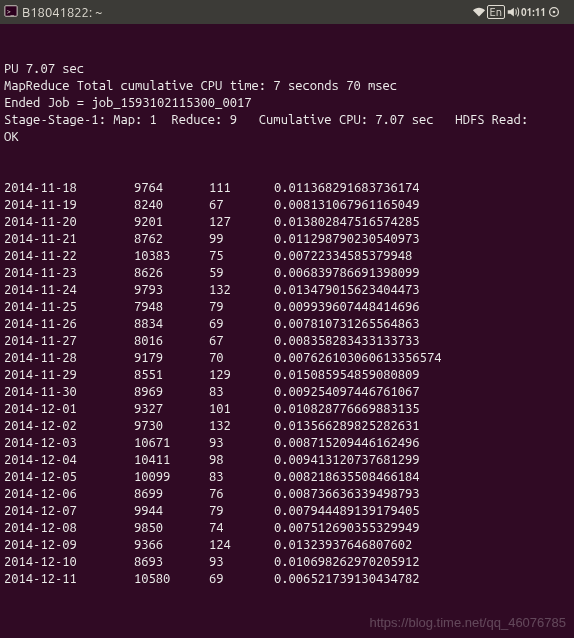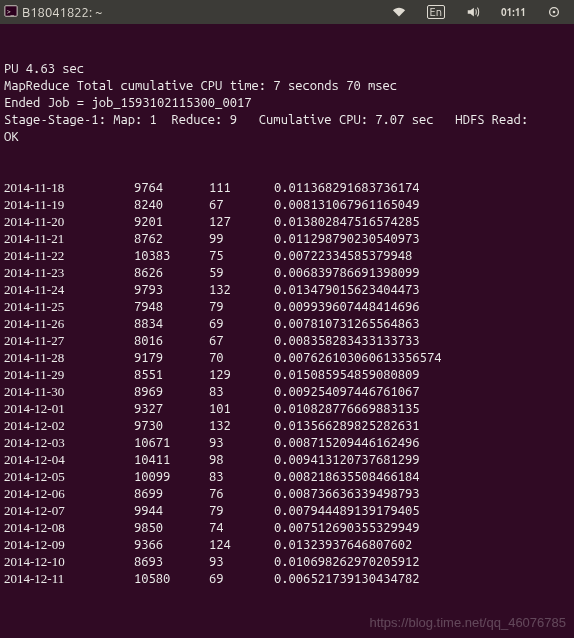--- a/index.html
+++ b/index.html
@@ -25,21 +25,21 @@
   }
   .menubar .title {
     display: flex;
     align-items: center;
     gap: 4px;
   }
   .tray {
     margin-left: auto;
     display: flex;
     align-items: center;
-    gap: 20px;
+    gap: 0;
     padding-right: 8px;
   }
   .tray .icon {
     display: inline-flex;
     align-items: center;
     justify-content: center;
     width: 16px;
     height: 16px;
     color: #dfdbd2;
   }
@@ -54,21 +54,21 @@
     font-size: 10px;
     font-weight: bold;
   }
   .terminal {
     padding: 2px 4px 4px 4px;
     white-space: pre;
     line-height: 17px;
     letter-spacing: 0px;
   }
   .row { display: flex; }
-  .c1 { width: 130px; font-family: Liberation Serif, serif; }
+  .c1 { width: 130px; }
   .c2 { width: 75px; }
   .c3 { width: 65px; }
   .c4 { flex: 1; }
   .watermark {
     position: absolute;
     right: 8px;
     bottom: 8px;
     color: rgba(230,230,230,0.28);
     font-family: sans-serif;
     font-size: 13px;
@@ -105,19 +105,19 @@
     <span class="icon">
       <svg width="14" height="14" viewBox="0 0 16 16">
           <circle cx="8" cy="8" r="5" fill="none" stroke="#dfdbd2" stroke-width="1.5"></circle>
           <circle cx="8" cy="8" r="1.5" fill="#dfdbd2"></circle>
         </svg>
     </span>
   </div>
 </div>
 
 <div class="terminal">
-  <div id="hdr"><div>PU 4.63 sec</div><div>MapReduce Total cumulative CPU time: 7 seconds 70 msec</div><div>Ended Job = job_1593102115300_0017</div><div>Stage-Stage-1: Map: 1  Reduce: 9   Cumulative CPU: 7.07 sec   HDFS Read:</div><div>OK</div></div>
+  <div id="hdr"><div>PU 7.07 sec</div><div>MapReduce Total cumulative CPU time: 7 seconds 70 msec</div><div>Ended Job = job_1593102115300_0017</div><div>Stage-Stage-1: Map: 1  Reduce: 9   Cumulative CPU: 7.07 sec   HDFS Read:</div><div>OK</div></div>
   <div id="rows"><div class="row"><span class="c1">2014-11-18</span><span class="c2">9764</span><span class="c3">111</span><span class="c4">0.011368291683736174</span></div><div class="row"><span class="c1">2014-11-19</span><span class="c2">8240</span><span class="c3">67</span><span class="c4">0.008131067961165049</span></div><div class="row"><span class="c1">2014-11-20</span><span class="c2">9201</span><span class="c3">127</span><span class="c4">0.013802847516574285</span></div><div class="row"><span class="c1">2014-11-21</span><span class="c2">8762</span><span class="c3">99</span><span class="c4">0.011298790230540973</span></div><div class="row"><span class="c1">2014-11-22</span><span class="c2">10383</span><span class="c3">75</span><span class="c4">0.00722334585379948</span></div><div class="row"><span class="c1">2014-11-23</span><span class="c2">8626</span><span class="c3">59</span><span class="c4">0.006839786691398099</span></div><div class="row"><span class="c1">2014-11-24</span><span class="c2">9793</span><span class="c3">132</span><span class="c4">0.013479015623404473</span></div><div class="row"><span class="c1">2014-11-25</span><span class="c2">7948</span><span class="c3">79</span><span class="c4">0.009939607448414696</span></div><div class="row"><span class="c1">2014-11-26</span><span class="c2">8834</span><span class="c3">69</span><span class="c4">0.007810731265564863</span></div><div class="row"><span class="c1">2014-11-27</span><span class="c2">8016</span><span class="c3">67</span><span class="c4">0.008358283433133733</span></div><div class="row"><span class="c1">2014-11-28</span><span class="c2">9179</span><span class="c3">70</span><span class="c4">0.007626103060613356574</span></div><div class="row"><span class="c1">2014-11-29</span><span class="c2">8551</span><span class="c3">129</span><span class="c4">0.015085954859080809</span></div><div class="row"><span class="c1">2014-11-30</span><span class="c2">8969</span><span class="c3">83</span><span class="c4">0.009254097446761067</span></div><div class="row"><span class="c1">2014-12-01</span><span class="c2">9327</span><span class="c3">101</span><span class="c4">0.010828776669883135</span></div><div class="row"><span class="c1">2014-12-02</span><span class="c2">9730</span><span class="c3">132</span><span class="c4">0.013566289825282631</span></div><div class="row"><span class="c1">2014-12-03</span><span class="c2">10671</span><span class="c3">93</span><span class="c4">0.008715209446162496</span></div><div class="row"><span class="c1">2014-12-04</span><span class="c2">10411</span><span class="c3">98</span><span class="c4">0.009413120737681299</span></div><div class="row"><span class="c1">2014-12-05</span><span class="c2">10099</span><span class="c3">83</span><span class="c4">0.008218635508466184</span></div><div class="row"><span class="c1">2014-12-06</span><span class="c2">8699</span><span class="c3">76</span><span class="c4">0.008736636339498793</span></div><div class="row"><span class="c1">2014-12-07</span><span class="c2">9944</span><span class="c3">79</span><span class="c4">0.007944489139179405</span></div><div class="row"><span class="c1">2014-12-08</span><span class="c2">9850</span><span class="c3">74</span><span class="c4">0.007512690355329949</span></div><div class="row"><span class="c1">2014-12-09</span><span class="c2">9366</span><span class="c3">124</span><span class="c4">0.01323937646807602</span></div><div class="row"><span class="c1">2014-12-10</span><span class="c2">8693</span><span class="c3">93</span><span class="c4">0.010698262970205912</span></div><div class="row"><span class="c1">2014-12-11</span><span class="c2">10580</span><span class="c3">69</span><span class="c4">0.006521739130434782</span></div></div>
   
   
 </div>
 
 <div class="watermark">https://blog.time.net/qq_46076785</div>
 
 </body></html>

